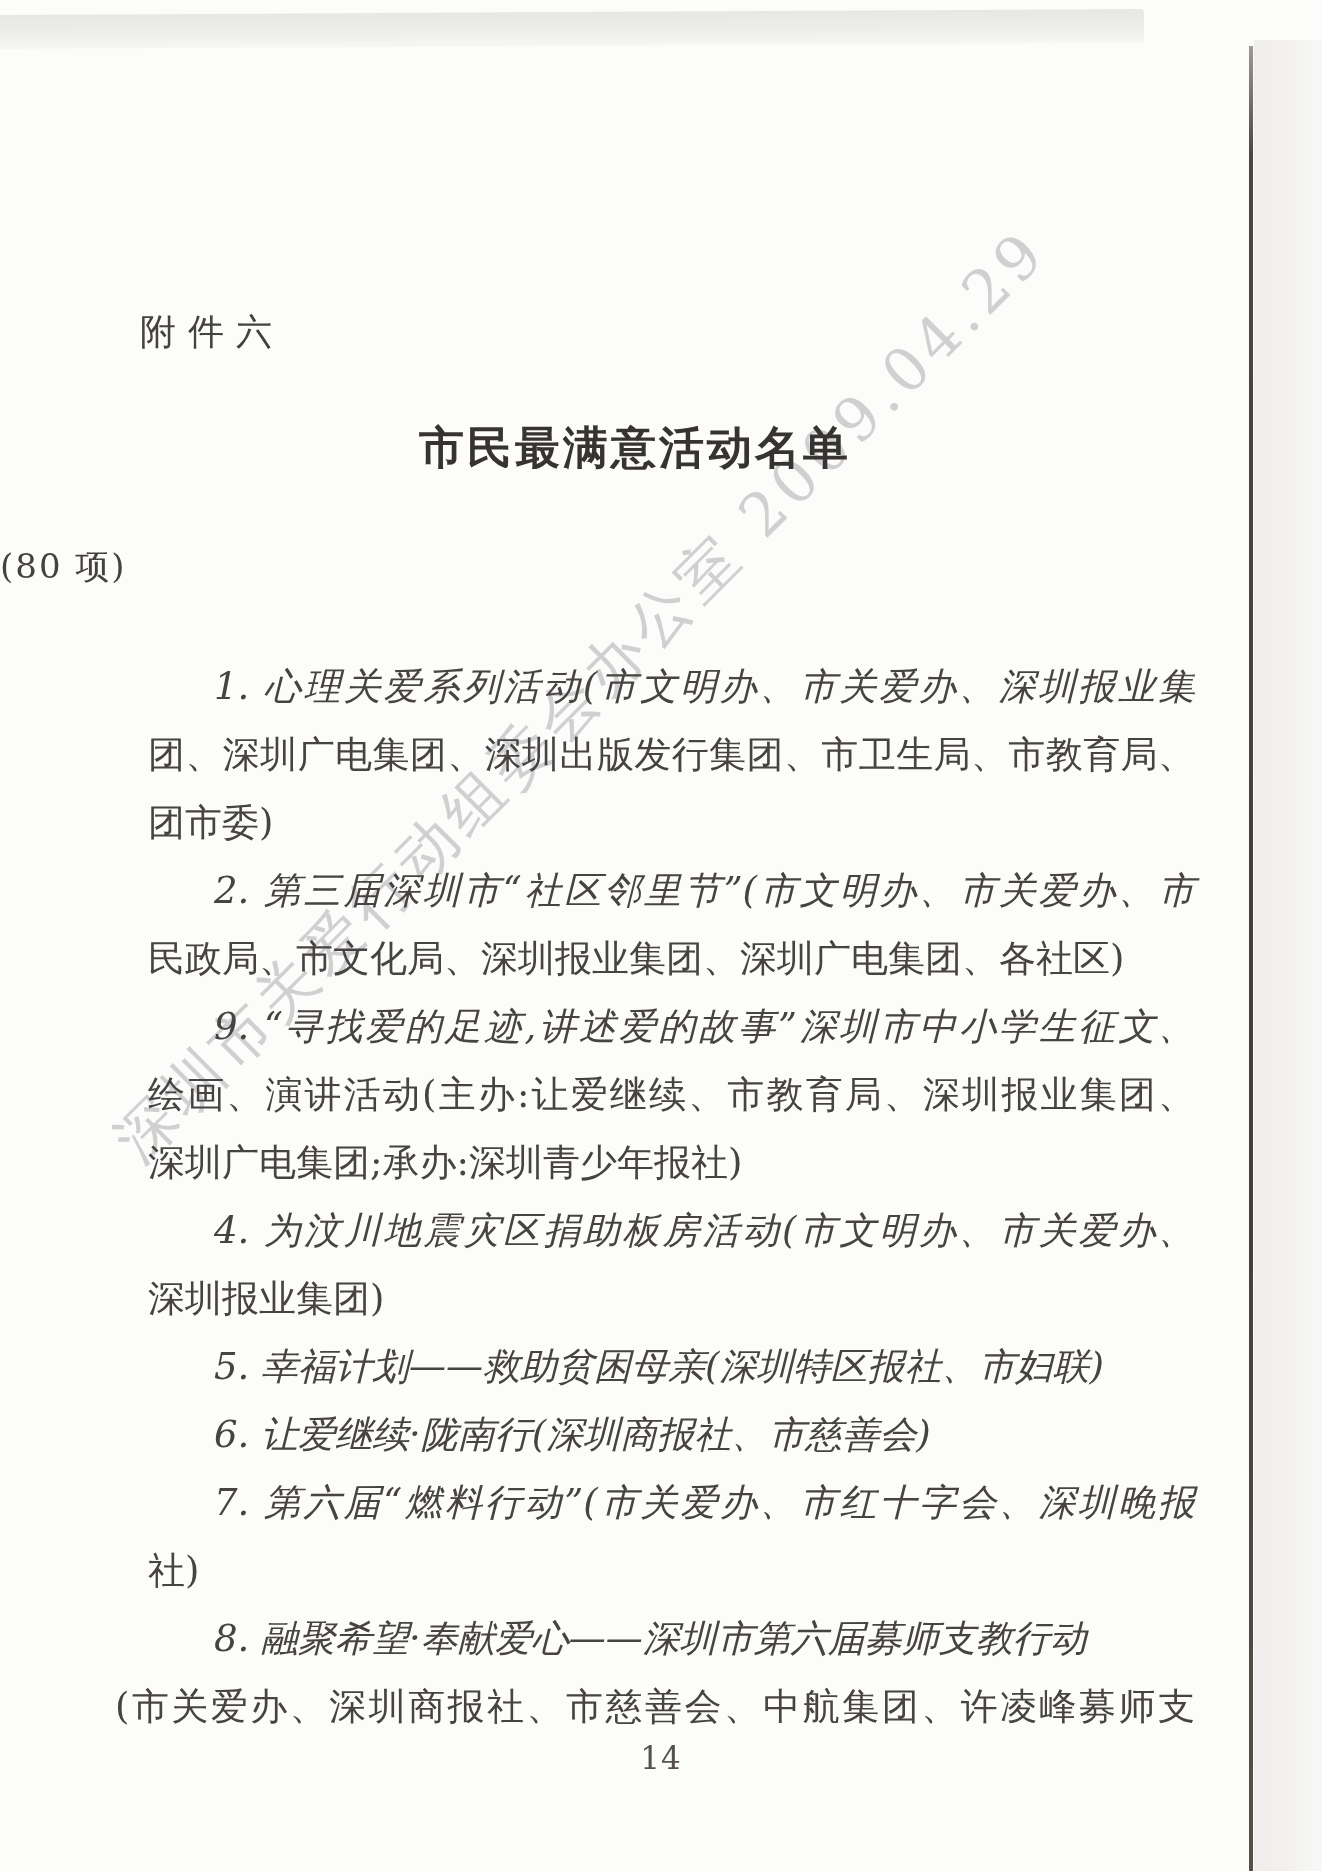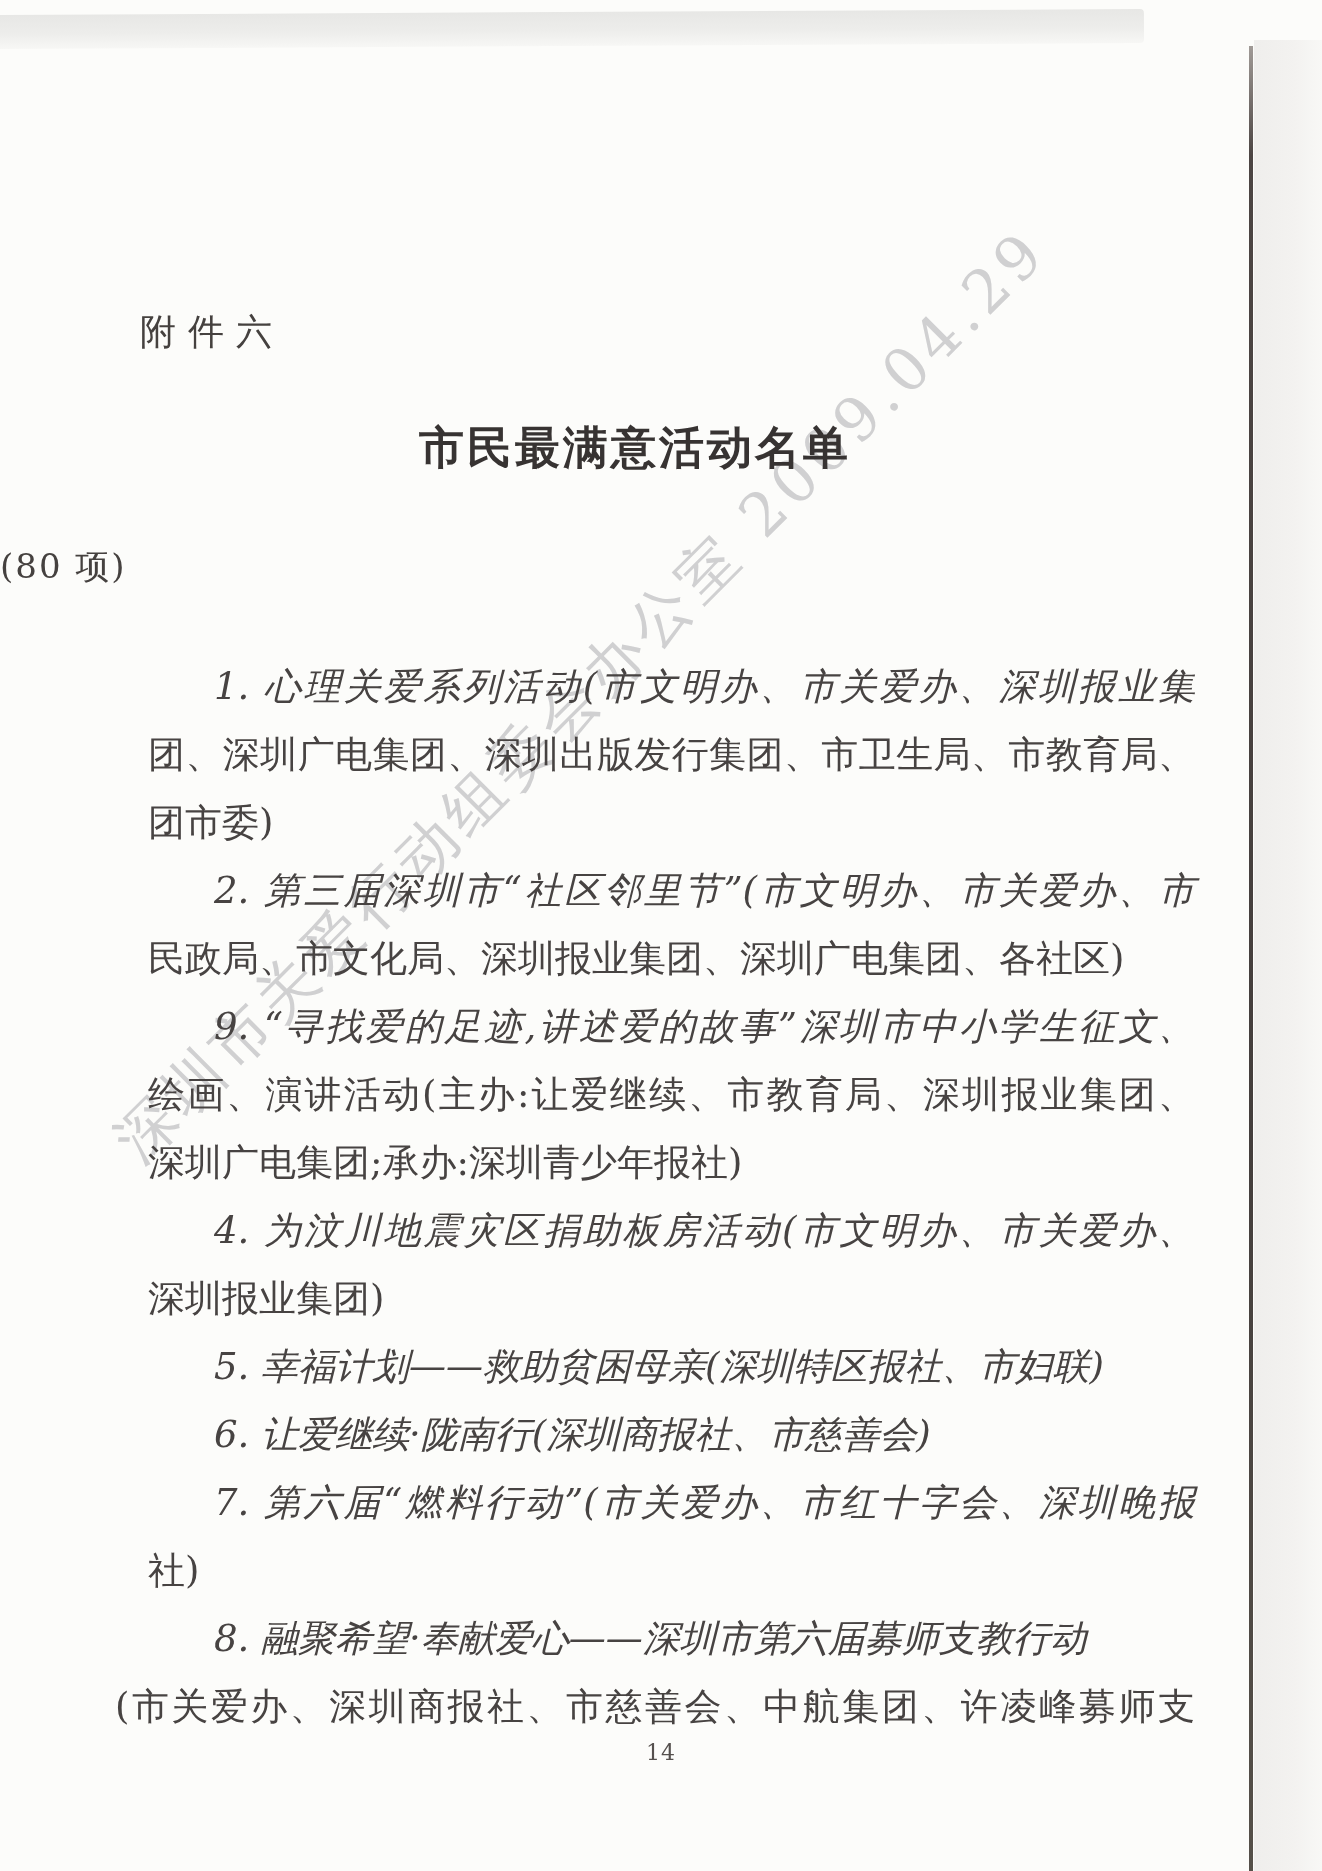--- a/index.html
+++ b/index.html
@@ -106,21 +106,21 @@
   .line.justify {
     text-align: justify;
     text-align-last: justify;
   }
   .page-number {
     position: absolute;
     left: 0;
     top: 1740px;
     width: 1322px;
     text-align: center;
-    font-size: 22px;
+    font-size: 31px;
     letter-spacing: 1px;
     color: #55504e;
   }
 </style>
 </head>
 <body>
 
 <div class="scan">
   <div class="top-edge"></div>
   <div class="next-page"></div>

